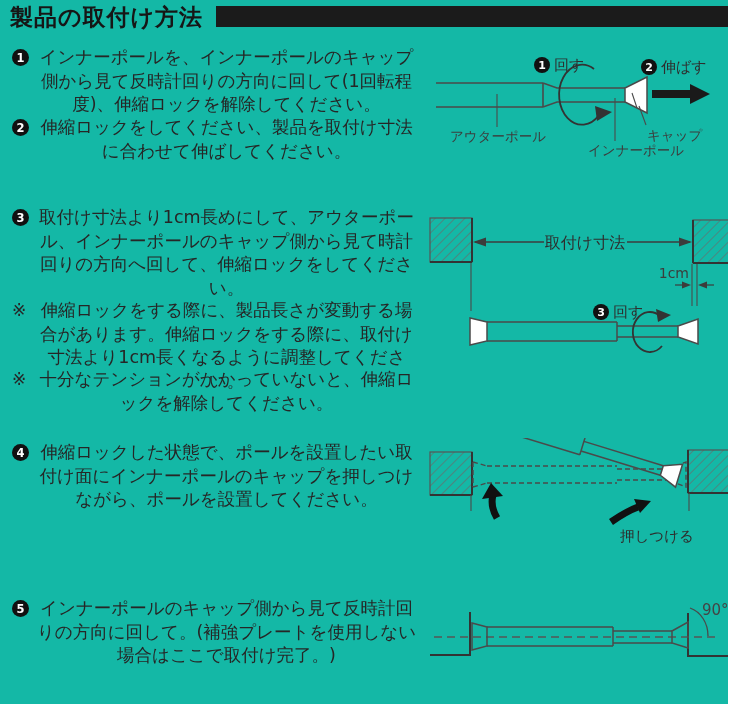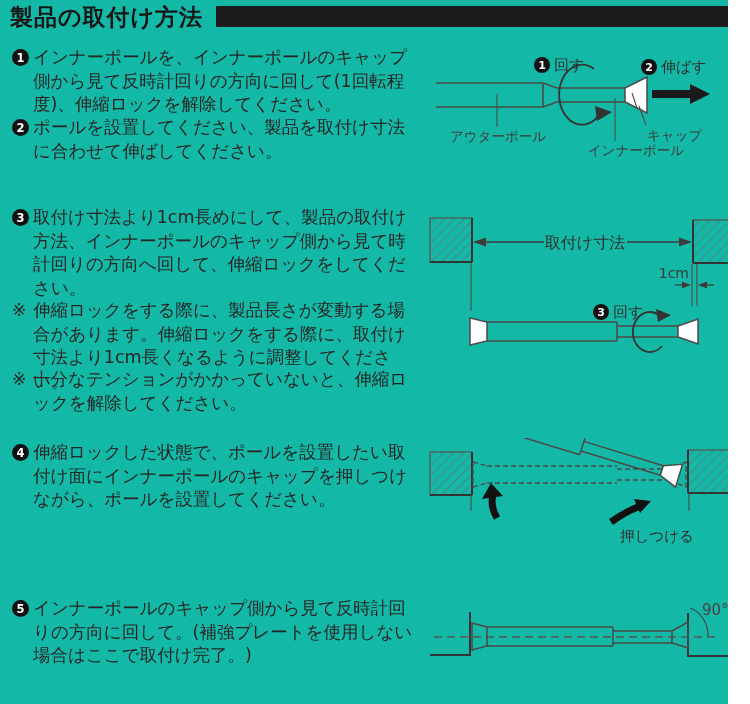--- a/index.html
+++ b/index.html
@@ -12,21 +12,21 @@
   .title { position:absolute; left:10px; top:2px; font-size:23px; font-weight:bold; color:#161616; letter-spacing:1px; white-space:nowrap; }
   .title-bar { position:absolute; left:216px; top:6px; width:530px; height:21px; background:#1b1b1b; }
 
   .step, .note { position:absolute; left:12px; width:408px; display:flex; align-items:flex-start; }
   .step-num {
     flex:0 0 17px; width:17px; height:17px; border-radius:50%; background:#111; color:#fff;
     font-size:11.5px; font-weight:bold; display:flex; align-items:center; justify-content:center;
     margin-top:3px; margin-right:4px;
   }
   .note-marker { flex:0 0 21px; font-size:17px; line-height:23.5px; color:#262626; }
-  .step-text, .note-text { font-size:17.5px; line-height:23.5px; color:#262626; text-align:left; }
+  .step-text, .note-text { font-size:17.5px; line-height:23.5px; color:#262626; text-align:center; }
 
   .diag { position:absolute; }
   svg { font-family:inherit; }
   svg text { fill:#3c3c3c; }
   .dnum { fill:#ffffff; font-size:11px; font-weight:bold; }
   .dlabel { font-size:15px; fill:#2e2e2e; }
   .dlabel-sm { font-size:13.5px; fill:#3c3c3c; }
 </style>
 </head>
 <body>
@@ -37,25 +37,25 @@
     <div class="title">製品の取付け方法</div>
     <div class="title-bar"></div>
   </div>
 
   <div class="step" style="top:46px;">
     <span class="step-num">1</span>
     <span class="step-text">インナーポールを、インナーポールのキャップ側から見て反時計回りの方向に回して(1回転程度)、伸縮ロックを解除してください。</span>
   </div>
   <div class="step" style="top:116px;">
     <span class="step-num">2</span>
-    <span class="step-text">ポールを設置してください、製品を取付け寸法に合わせて伸ばしてください。</span>
+    <span class="step-text">伸縮ロックをしてください、製品を取付け寸法に合わせて伸ばしてください。</span>
   </div>
   <div class="step" style="top:206px;">
     <span class="step-num">3</span>
-    <span class="step-text">取付け寸法より1cm長めにして、製品の取付け方法、インナーポールのキャップ側から見て時計回りの方向へ回して、伸縮ロックをしてください。</span>
+    <span class="step-text">取付け寸法より1cm長めにして、アウターポール、インナーポールのキャップ側から見て時計回りの方向へ回して、伸縮ロックをしてください。</span>
   </div>
   <div class="note" style="top:299px;">
     <span class="note-marker">※</span>
     <span class="note-text">伸縮ロックをする際に、製品長さが変動する場合があります。伸縮ロックをする際に、取付け寸法より1cm長くなるように調整してください。</span>
   </div>
   <div class="note" style="top:368px;">
     <span class="note-marker">※</span>
     <span class="note-text">十分なテンションがかかっていないと、伸縮ロックを解除してください。</span>
   </div>
   <div class="step" style="top:441px;">

